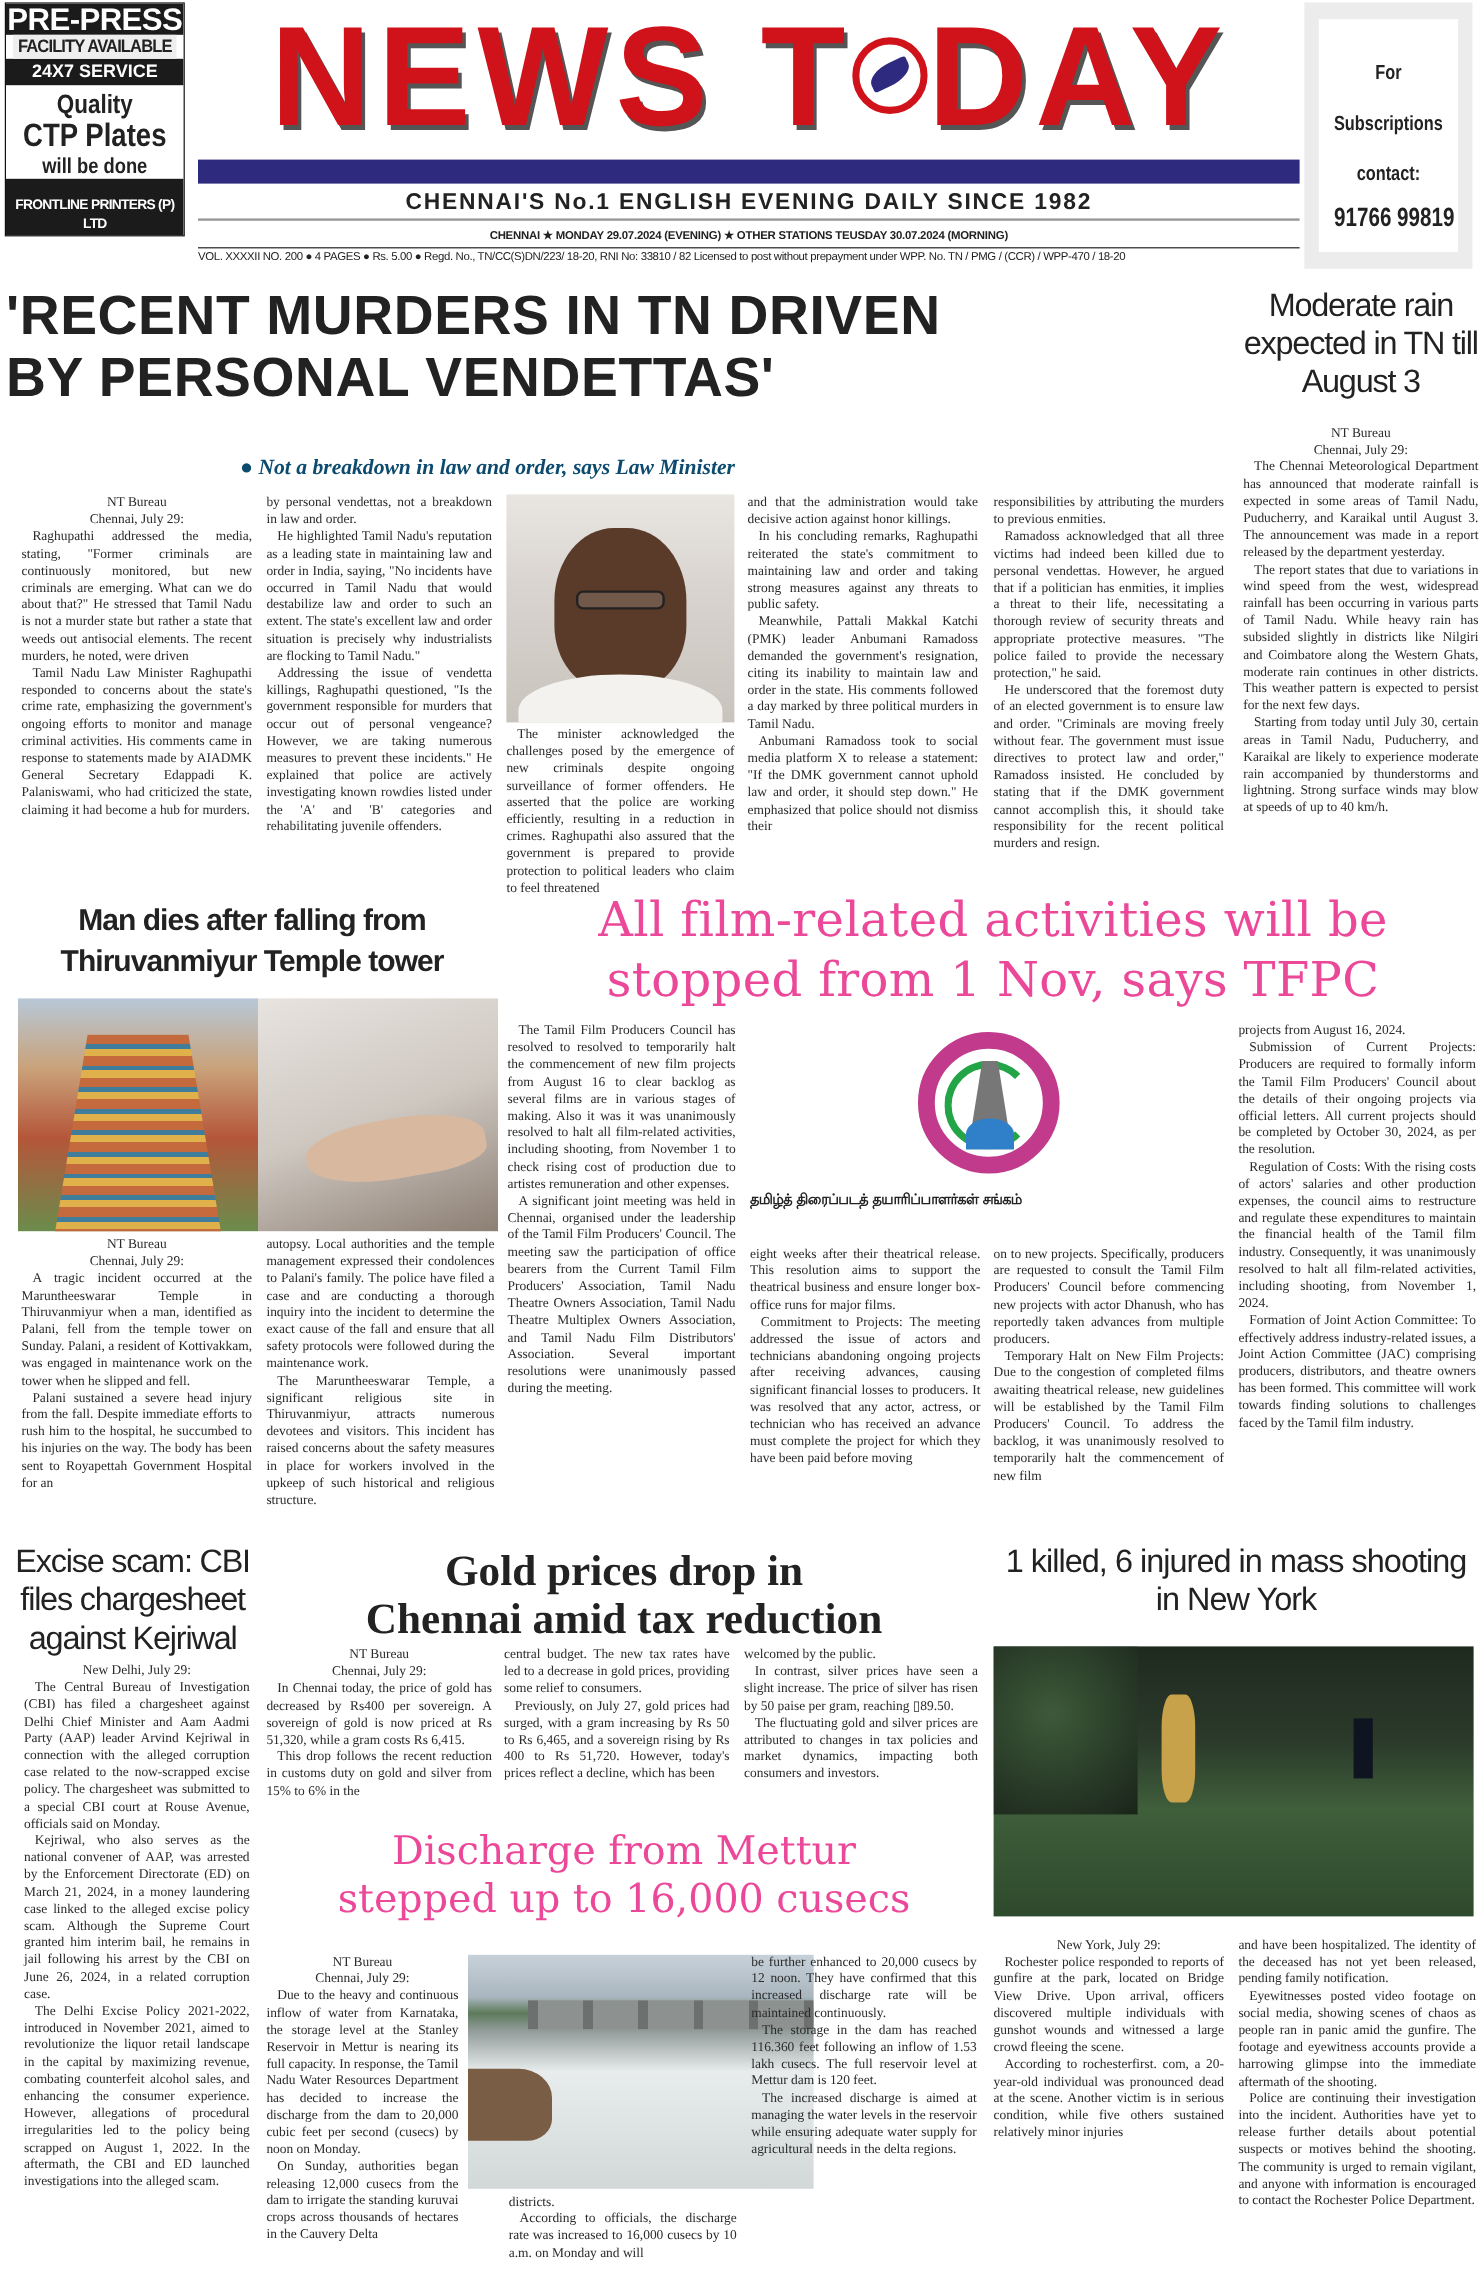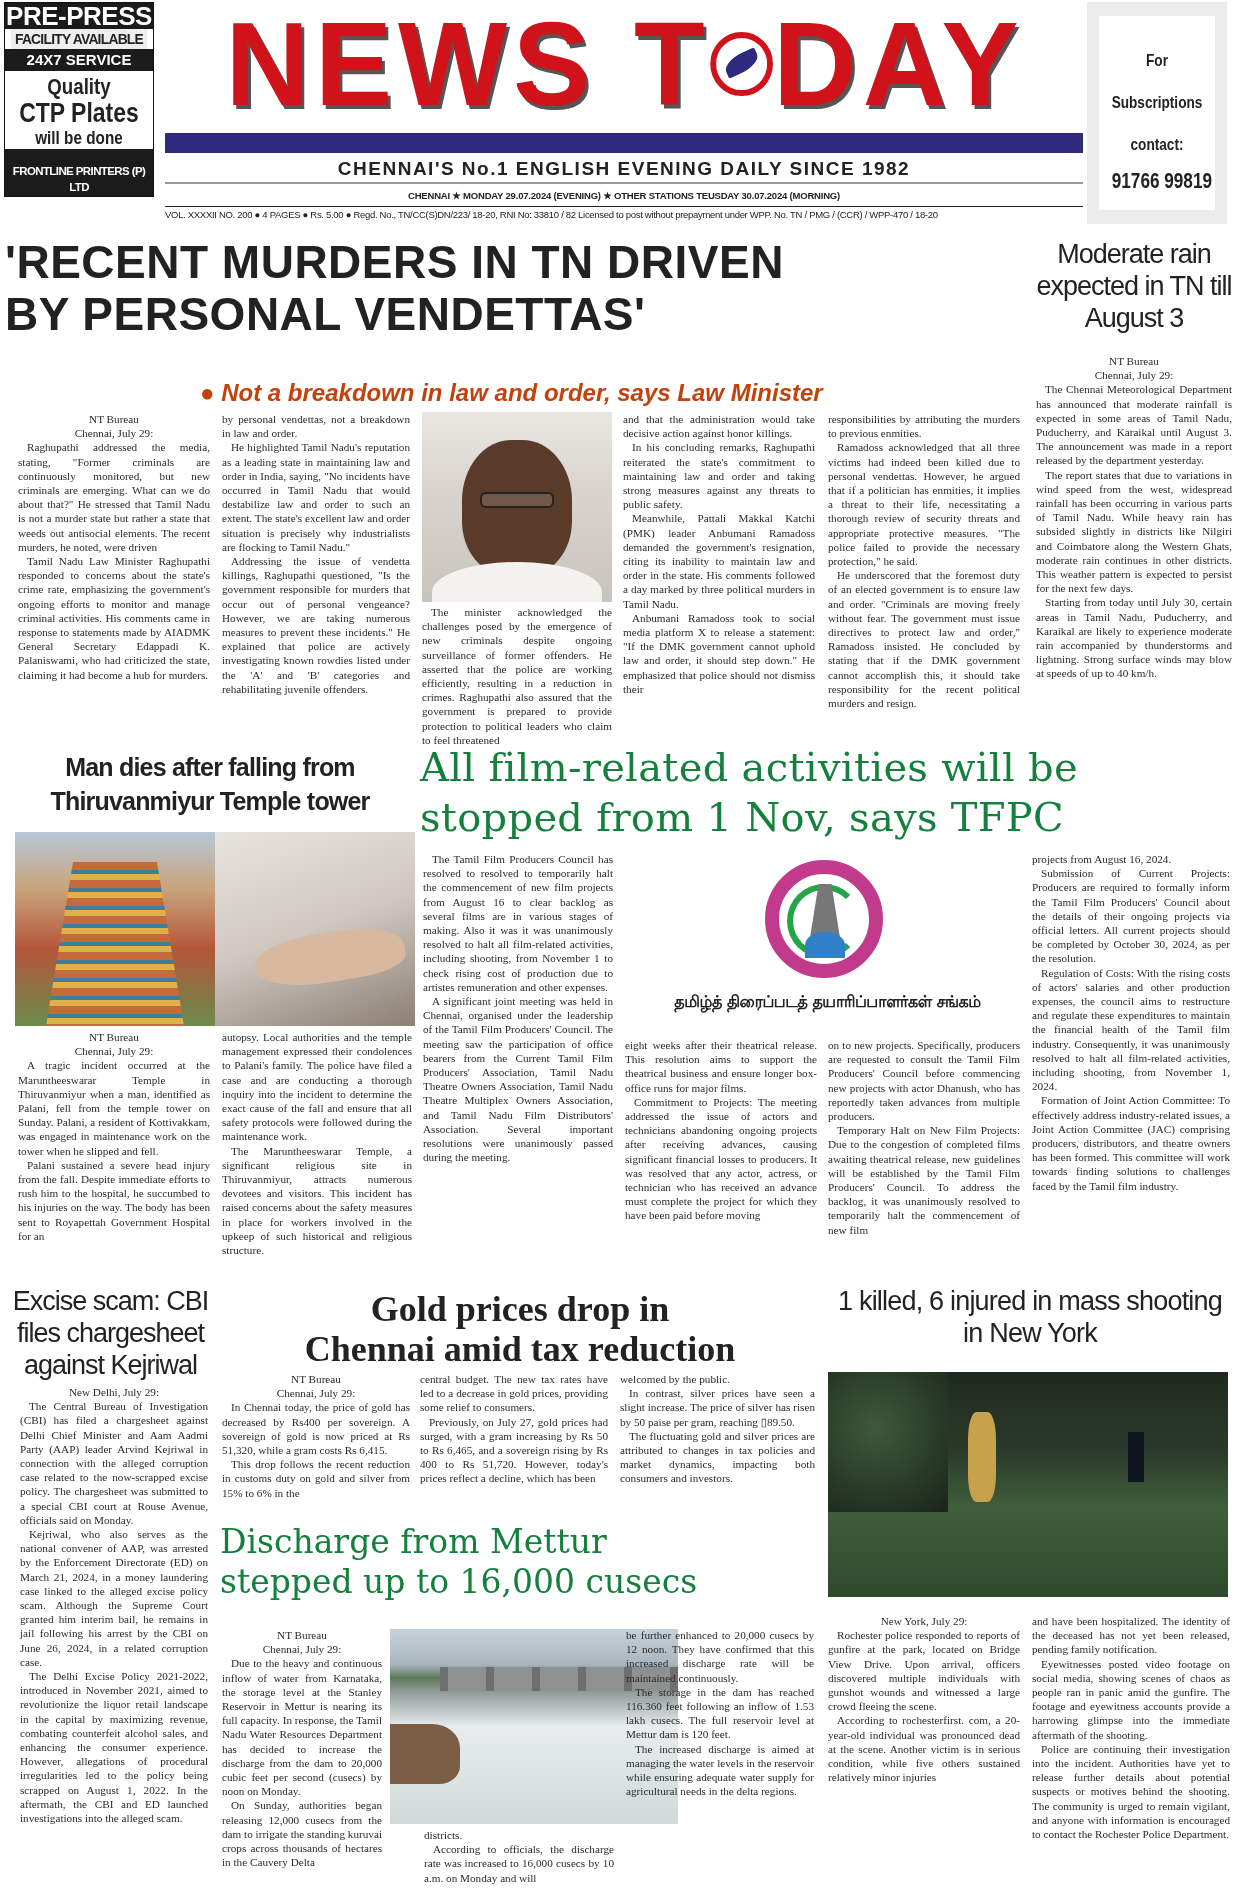--- a/index.html
+++ b/index.html
@@ -24,21 +24,21 @@
 #tagline{left:165px;top:158px;width:918px;text-align:center;font-family:"Liberation Sans",sans-serif;font-weight:bold;font-size:19px;letter-spacing:1.5px;color:#222;border-bottom:2px solid #999;padding-bottom:2px}
 #dateline{left:165px;top:190px;width:918px;text-align:center;font-family:"Liberation Sans",sans-serif;font-size:9.5px;font-weight:bold;letter-spacing:-0.2px;color:#222}
 #regline{left:165px;top:206px;width:918px;font-family:"Liberation Sans",sans-serif;font-size:9.5px;font-weight:normal;color:#222;border-top:1px solid #222;padding-top:2px;letter-spacing:-0.3px;white-space:nowrap}
 #ad-right{left:1087px;top:2px;width:140px;height:222px;background:#ececec;padding:14px 12px}
 #ad-right .inner{background:#fff;height:100%;text-align:center;font-family:"Liberation Sans",sans-serif;font-weight:bold;color:#222;padding-top:24px}
 #ad-right .t{font-size:17px;line-height:42px;transform:scaleX(.8)}
 #ad-right .p{font-size:22px;line-height:30px;transform:scaleX(.78);white-space:nowrap}
 
 .h-sans-bold{font-family:"Liberation Sans",sans-serif;font-weight:900;color:#222;text-align:left}
 .h-condensed{font-family:"Liberation Sans",sans-serif;color:#222;text-align:center;transform-origin:center top}
-.h-serif{font-family:"DejaVu Serif",serif;color:#15803d;text-align:left}
+.h-serif{font-family:"DejaVu Serif",serif;color:#ec4899;text-align:center}
 .h-serif-bold{font-family:"Liberation Serif",serif;font-weight:bold;color:#222;text-align:center}
 
 .col{font-size:11.2px;line-height:14.2px;text-align:justify;color:#2a2a2a;font-family:"Liberation Serif",serif}
 .col p{text-indent:9px}
 .col .by{text-align:center;text-indent:0}
 .pic{background:#777;overflow:hidden}
 </style>
 </head>
 <body>
 
@@ -70,21 +70,21 @@
     <div class="t">Subscriptions</div>
     <div class="t">contact:</div>
     <div class="p">91766 99819</div>
   </div>
 </div>
 
 <div class="abs h-sans-bold" style="left:5px;top:236px;width:1025px;font-size:46px;line-height:52px;letter-spacing:.5px">
   <div>'RECENT MURDERS IN TN DRIVEN</div>
   <div>BY PERSONAL VENDETTAS'</div>
 </div>
-<div class="abs" style="left:200px;top:379px;width:640px;font-family:Liberation Sans, sans-serif;font-weight:bold;font-style:italic;font-size:24px;color:#c2410c">
+<div class="abs" style="left:200px;top:379px;width:640px;font-family:Liberation Serif, serif;font-weight:bold;font-style:italic;font-size:18px;color:#0c4a6e">
   <span style="font-style:normal">● </span><span>Not a breakdown in law and order, says Law Minister</span>
 </div>
 
 <div class="abs col" style="left:18px;top:412px;width:192px">
   <p class="by">NT Bureau</p>
   <p class="by">Chennai, July 29:</p>
   <p>Raghupathi addressed the media, stating, "Former criminals are continuously monitored, but new criminals are emerging. What can we do about that?" He stressed that Tamil Nadu is not a murder state but rather a state that weeds out antisocial elements. The recent murders, he noted, were driven</p>
   <p>Tamil Nadu Law Minister Raghupathi responded to concerns about the state's crime rate, emphasizing the government's ongoing efforts to monitor and manage criminal activities. His comments came in response to statements made by AIADMK General Secretary Edappadi K. Palaniswami, who had criticized the state, claiming it had become a hub for murders.</p>
 </div>
 <div class="abs col" style="left:222px;top:412px;width:188px">
@@ -149,21 +149,21 @@
 <div class="abs col" style="left:423px;top:852px;width:190px">
   <p>The Tamil Film Producers Council has resolved to resolved to temporarily halt the commencement of new film projects from August 16 to clear backlog as several films are in various stages of making. Also it was it was unanimously resolved to halt all film-related activities, including shooting, from November 1 to check rising cost of production due to artistes remuneration and other expenses.</p>
   <p>A significant joint meeting was held in Chennai, organised under the leadership of the Tamil Film Producers' Council. The meeting saw the participation of office bearers from the Current Tamil Film Producers' Association, Tamil Nadu Theatre Owners Association, Tamil Nadu Theatre Multiplex Owners Association, and Tamil Nadu Film Distributors' Association. Several important resolutions were unanimously passed during the meeting.</p>
 </div>
 <div class="abs" style="left:625px;top:852px;width:405px;height:178px;background:#fff">
   <div style="position:absolute;left:140px;top:8px;width:118px;height:118px;border-radius:50%;border:14px solid #c13a8c;background:#fff">
     <div style="position:absolute;left:8px;top:10px;width:74px;height:74px;border-radius:50%;border:6px solid #22a447;border-right-color:transparent"></div>
     <div style="position:absolute;left:30px;top:10px;width:32px;height:60px;background:#777;clip-path:polygon(30% 0,70% 0,100% 100%,0 100%)"></div>
     <div style="position:absolute;left:26px;top:58px;width:40px;height:26px;border-radius:50% 50% 0 0;background:#2f80c8"></div>
   </div>
-  <div style="position:absolute;left:0;top:140px;width:405px;text-align:center;font-family:'DejaVu Sans',sans-serif;font-weight:bold;font-size:16px;color:#222;letter-spacing:-.5px">தமிழ்த் திரைப்படத் தயாரிப்பாளர்கள் சங்கம்</div>
+  <div style="position:absolute;left:0;top:140px;width:405px;text-align:left;font-family:'DejaVu Sans',sans-serif;font-weight:bold;font-size:12px;color:#222;letter-spacing:-.5px">தமிழ்த் திரைப்படத் தயாரிப்பாளர்கள் சங்கம்</div>
 </div>
 <div class="abs col" style="left:625px;top:1038px;width:192px">
   <p style="text-indent:0">eight weeks after their theatrical release. This resolution aims to support the theatrical business and ensure longer box-office runs for major films.</p>
   <p>Commitment to Projects: The meeting addressed the issue of actors and technicians abandoning ongoing projects after receiving advances, causing significant financial losses to producers. It was resolved that any actor, actress, or technician who has received an advance must complete the project for which they have been paid before moving</p>
 </div>
 <div class="abs col" style="left:828px;top:1038px;width:192px">
   <p style="text-indent:0">on to new projects. Specifically, producers are requested to consult the Tamil Film Producers' Council before commencing new projects with actor Dhanush, who has reportedly taken advances from multiple producers.</p>
   <p>Temporary Halt on New Film Projects: Due to the congestion of completed films awaiting theatrical release, new guidelines will be established by the Tamil Film Producers' Council. To address the backlog, it was unanimously resolved to temporarily halt the commencement of new film</p>
 </div>
 <div class="abs col" style="left:1032px;top:852px;width:198px">

